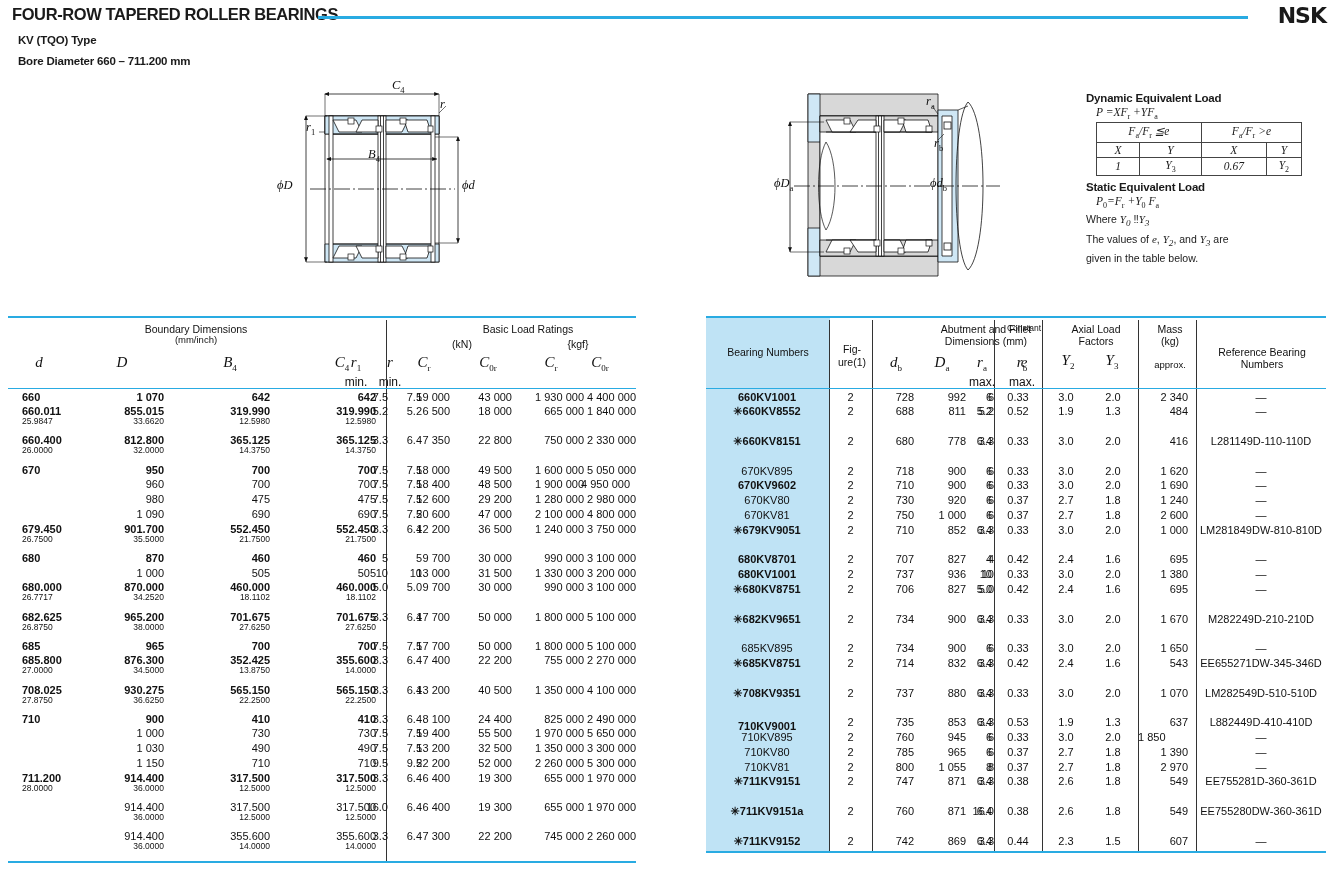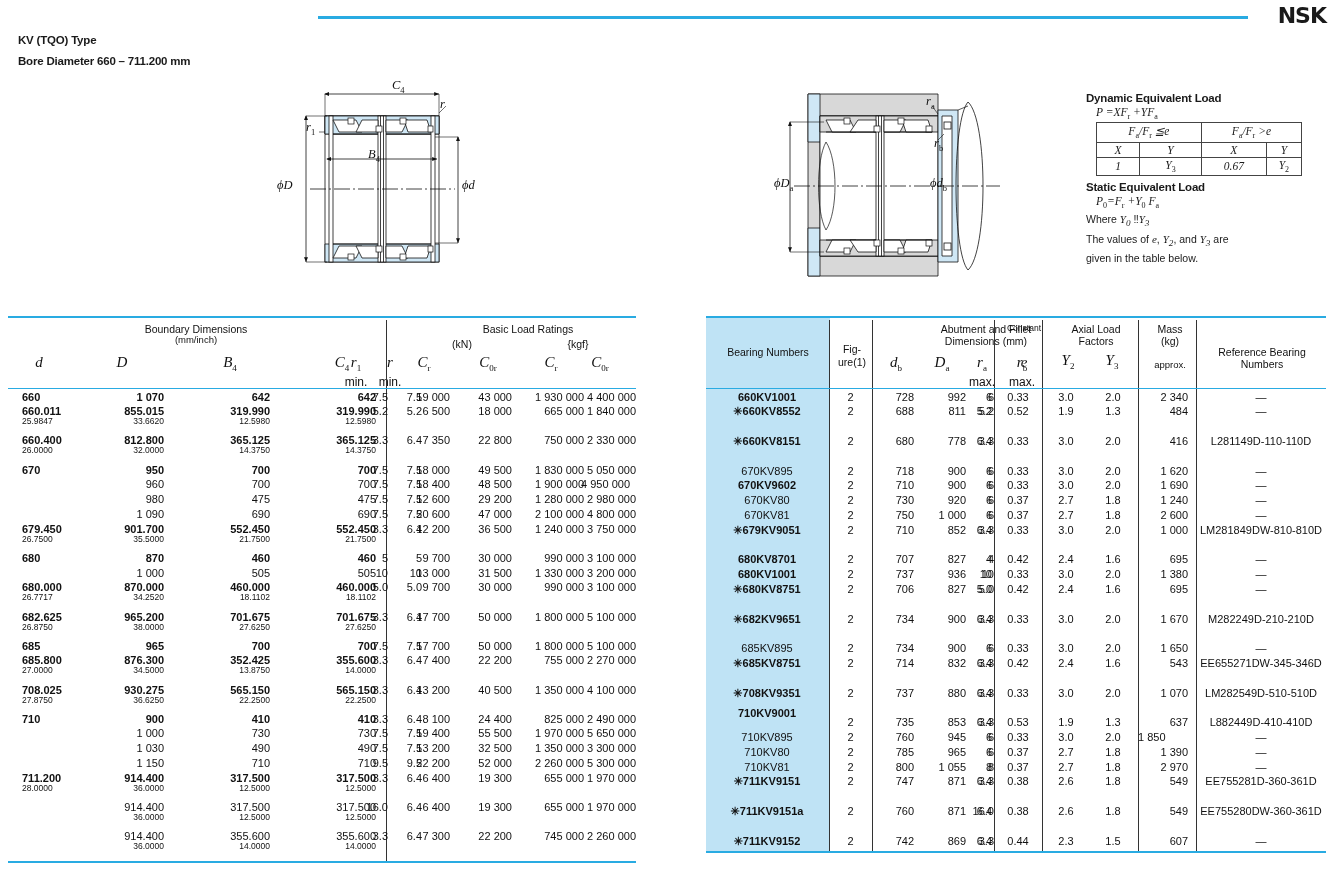--- a/index.html
+++ b/index.html
@@ -90,20 +90,21 @@
 
   #bn-highlight {
     position:absolute; left:0; top:0; width:124px;
     background:#bfe3f5;
   }
 </style>
 </head>
 <body>
 
 <div id="header">
+  <div id="title">FOUR-ROW TAPERED ROLLER BEARINGS</div>
   <div id="title-rule"></div>
   <div id="subtitle1">KV (TQO) Type</div>
   <div id="subtitle2">Bore Diameter   660 – 711.200 mm</div>
   <div id="nsk-logo">NSK</div>
 </div>
 
 <div class="diagram" id="diagram-left">
   <svg width="250" height="210" viewBox="0 0 250 210">
     <defs>
       <marker id="ah" markerWidth="7" markerHeight="7" refX="6" refY="2.5" orient="auto">
@@ -359,21 +360,21 @@
       </div>
       <div style="position: absolute; left: 0px; top: 0px; width: 100%; height: 0px;">
         <div class="cell b" style="left: 0px; width: 62px; top: 75px; text-align: left; padding-left: 14px;">670</div>
         <div class="cell b" style="left: 62px; width: 108px; top: 75px; text-align: right; padding-right: 14px;">950</div>
         <div class="cell b" style="left: 170px; width: 110px; top: 75px; text-align: right; padding-right: 18px;">700</div>
         <div class="cell b" style="left: 282px; width: 108px; top: 75px; text-align: right; padding-right: 22px;">700</div>
         <div class="cell " style="left: 306px; width: 74px; top: 75px; text-align: right; padding-right: 0px;">7.5</div>
         <div class="cell " style="left: 340px; width: 74px; top: 75px; text-align: right; padding-right: 0px;">7.5</div>
         <div class="cell " style="left: 378px; width: 68px; top: 75px; text-align: right; padding-right: 4px;">18 000</div>
         <div class="cell " style="left: 440px; width: 70px; top: 75px; text-align: right; padding-right: 6px;">49 500</div>
-        <div class="cell " style="left: 498px; width: 84px; top: 75px; text-align: right; padding-right: 6px;">1 830 000</div>
+        <div class="cell " style="left: 498px; width: 84px; top: 75px; text-align: right; padding-right: 6px;">1 600 000</div>
         <div class="cell " style="left: 556px; width: 72px; top: 75px; text-align: right; padding-right: 0px;">5 050 000</div>
       </div>
       <div style="position: absolute; left: 0px; top: 0px; width: 100%; height: 0px;">
         <div class="cell " style="left: 62px; width: 108px; top: 89.8px; text-align: right; padding-right: 14px;">960</div>
         <div class="cell " style="left: 170px; width: 110px; top: 89.8px; text-align: right; padding-right: 18px;">700</div>
         <div class="cell " style="left: 282px; width: 108px; top: 89.8px; text-align: right; padding-right: 22px;">700</div>
         <div class="cell " style="left: 306px; width: 74px; top: 89.8px; text-align: right; padding-right: 0px;">7.5</div>
         <div class="cell " style="left: 340px; width: 74px; top: 89.8px; text-align: right; padding-right: 0px;">7.5</div>
         <div class="cell " style="left: 378px; width: 68px; top: 89.8px; text-align: right; padding-right: 4px;">18 400</div>
         <div class="cell " style="left: 440px; width: 70px; top: 89.8px; text-align: right; padding-right: 6px;">48 500</div>
@@ -857,21 +858,21 @@
         <div class="cell" style="left: 248px; width: 44px; top: 298px; text-align: right; padding-right: 6px;">6.4</div>
         <div class="cell" style="left: 244px; width: 44px; top: 298px; text-align: right; padding-right: 0px;">3.3</div>
         <div class="cell" style="left: 288px; width: 48px; top: 298px; text-align: center;">0.33</div>
         <div class="cell" style="left: 336px; width: 48px; top: 298px; text-align: center;">3.0</div>
         <div class="cell" style="left: 382px; width: 50px; top: 298px; text-align: center;">2.0</div>
         <div class="cell" style="left: 432px; width: 58px; top: 298px; text-align: right; padding-right: 8px;">1 070</div>
         <div class="cell" style="left: 490px; width: 130px; top: 298px; text-align: center;">LM282549D-510-510D</div>
       </div>
       <div style="position: absolute; left: 0px; top: 0px; width: 100%; height: 0px;"></div>
       <div style="position: absolute; left: 0px; top: 0px; width: 100%; height: 0px;">
-        <div class="cell b" style="left: 0px; width: 122px; top: 318px; text-align: center;">710KV9001</div>
+        <div class="cell b" style="left: 0px; width: 122px; top: 331px; text-align: center;">710KV9001</div>
         <div class="cell" style="left: 123px; width: 43px; top: 327.6px; text-align: center;">2</div>
         <div class="cell" style="left: 166px; width: 48px; top: 327.6px; text-align: right; padding-right: 6px;">735</div>
         <div class="cell" style="left: 206px; width: 58px; top: 327.6px; text-align: right; padding-right: 4px;">853</div>
         <div class="cell" style="left: 248px; width: 44px; top: 327.6px; text-align: right; padding-right: 6px;">6.4</div>
         <div class="cell" style="left: 244px; width: 44px; top: 327.6px; text-align: right; padding-right: 0px;">3.3</div>
         <div class="cell" style="left: 288px; width: 48px; top: 327.6px; text-align: center;">0.53</div>
         <div class="cell" style="left: 336px; width: 48px; top: 327.6px; text-align: center;">1.9</div>
         <div class="cell" style="left: 382px; width: 50px; top: 327.6px; text-align: center;">1.3</div>
         <div class="cell" style="left: 432px; width: 58px; top: 327.6px; text-align: right; padding-right: 8px;">637</div>
         <div class="cell" style="left: 490px; width: 130px; top: 327.6px; text-align: center;">L882449D-410-410D</div>

